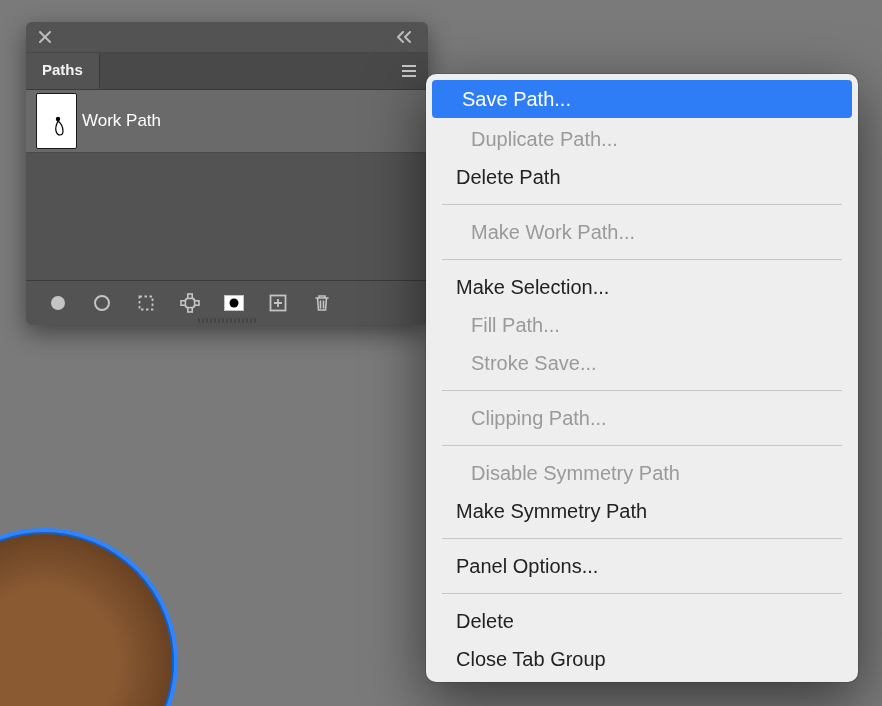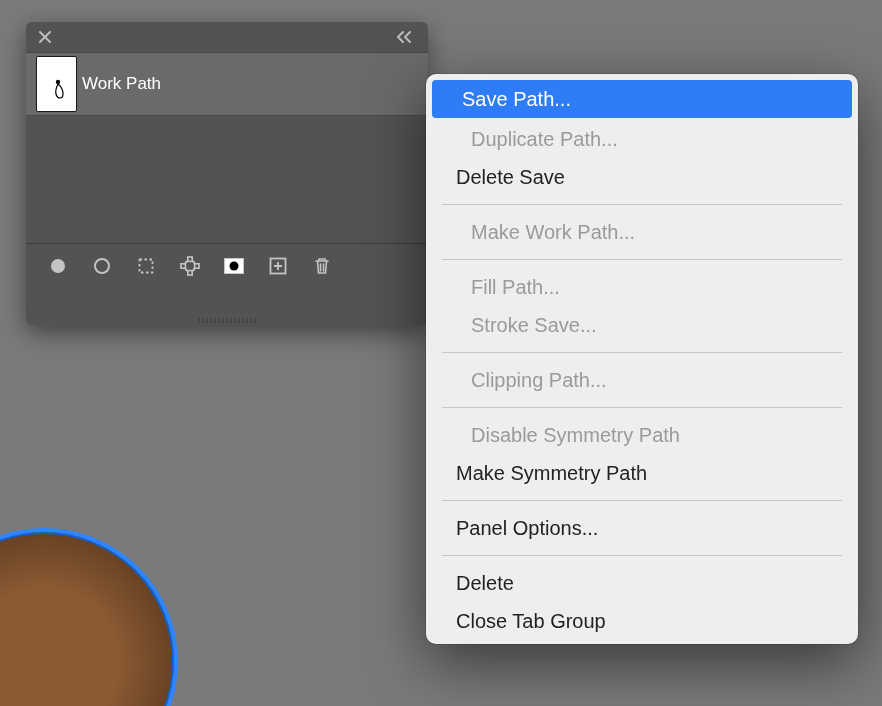--- a/index.html
+++ b/index.html
@@ -172,20 +172,30 @@
     <div class="panel-titlebar">
       <div class="close-x">
         <svg width="12" height="12" viewBox="0 0 12 12">
             <path d="M1 1 L11 11 M11 1 L1 11" stroke="currentColor" stroke-width="2" stroke-linecap="round"></path>
           </svg>
       </div>
       <div class="collapse-ar">
         <svg width="18" height="12" viewBox="0 0 18 12">
             <path d="M6 1 L1 6 L6 11 M13 1 L8 6 L13 11" fill="none" stroke="currentColor" stroke-width="2" stroke-linecap="round" stroke-linejoin="round"></path>
           </svg>
+      </div>
+    </div>
+    <div class="panel-tabbar">
+      <div class="panel-tab active">Paths</div>
+      <div class="panel-tabbar-flex"></div>
+      <div class="panel-menu-btn">
+        <svg width="18" height="14" viewBox="0 0 18 14">
+          <path d="M0 2 h14 M0 7 h14 M0 12 h14" stroke="currentColor" stroke-width="2"></path>
+          <path d="M15 3 l3 3 l-3 3" fill="none" stroke="currentColor" stroke-width="1" opacity="0"></path>
+        </svg>
       </div>
     </div>
     <div class="panel-body">
       <div class="path-row">
         <div class="path-thumb">
           <svg viewBox="0 0 39 54">
             <circle cx="21" cy="25" r="2.2" fill="#000"></circle>
             <path d="M21 27 q-3 6 -2 10 q1 4 4 4 q3 0 3 -4 q0 -6 -5 -10 Z" fill="#fff" stroke="#000" stroke-width="1.2"></path>
           </svg>
         </div>
@@ -256,24 +266,25 @@
         </g>
       </svg>
     </div>
   </div>
 
   <div class="brown-arc"></div>
 
   <div class="context-menu" id="context-menu">
       <div class="mi highlight">Save Path...</div>
       <div class="mi disabled">Duplicate Path...</div>
-      <div class="mi">Delete Save</div>
+      <div class="mi">Delete Path</div>
       <div class="sep"></div>
       <div class="mi disabled">Make Work Path...</div>
       <div class="sep"></div>
+      <div class="mi">Make Selection...</div>
       <div class="mi disabled">Fill Path...</div>
       <div class="mi disabled">Stroke Save...</div>
       <div class="sep"></div>
       <div class="mi disabled">Clipping Path...</div>
       <div class="sep"></div>
       <div class="mi disabled">Disable Symmetry Path</div>
       <div class="mi">Make Symmetry Path</div>
       <div class="sep"></div>
       <div class="mi">Panel Options...</div>
       <div class="sep"></div>

